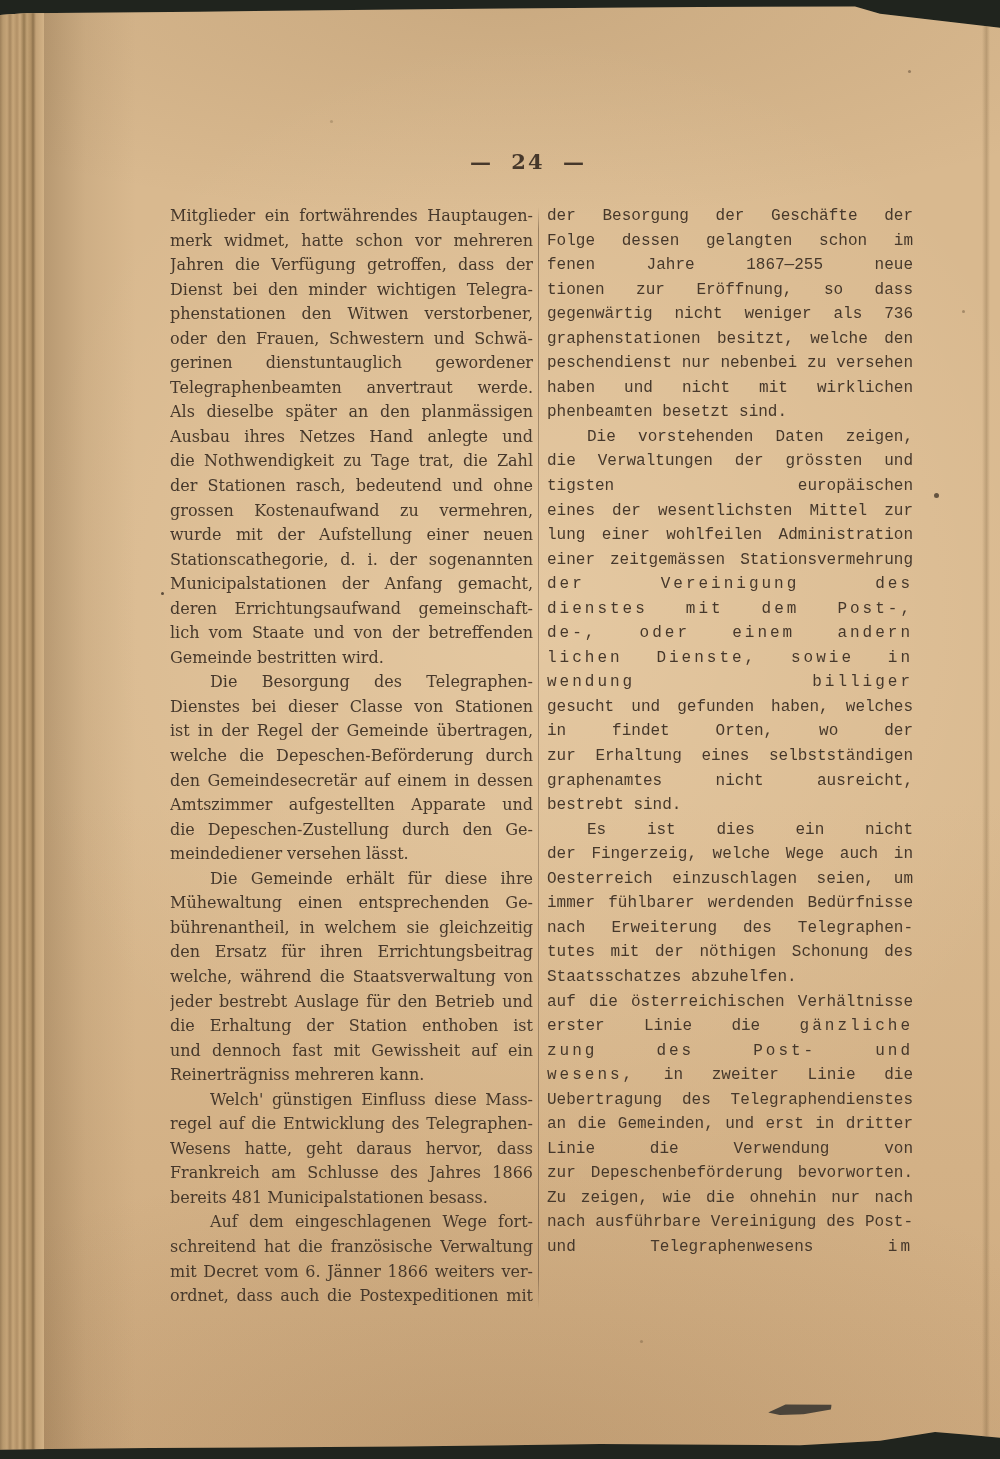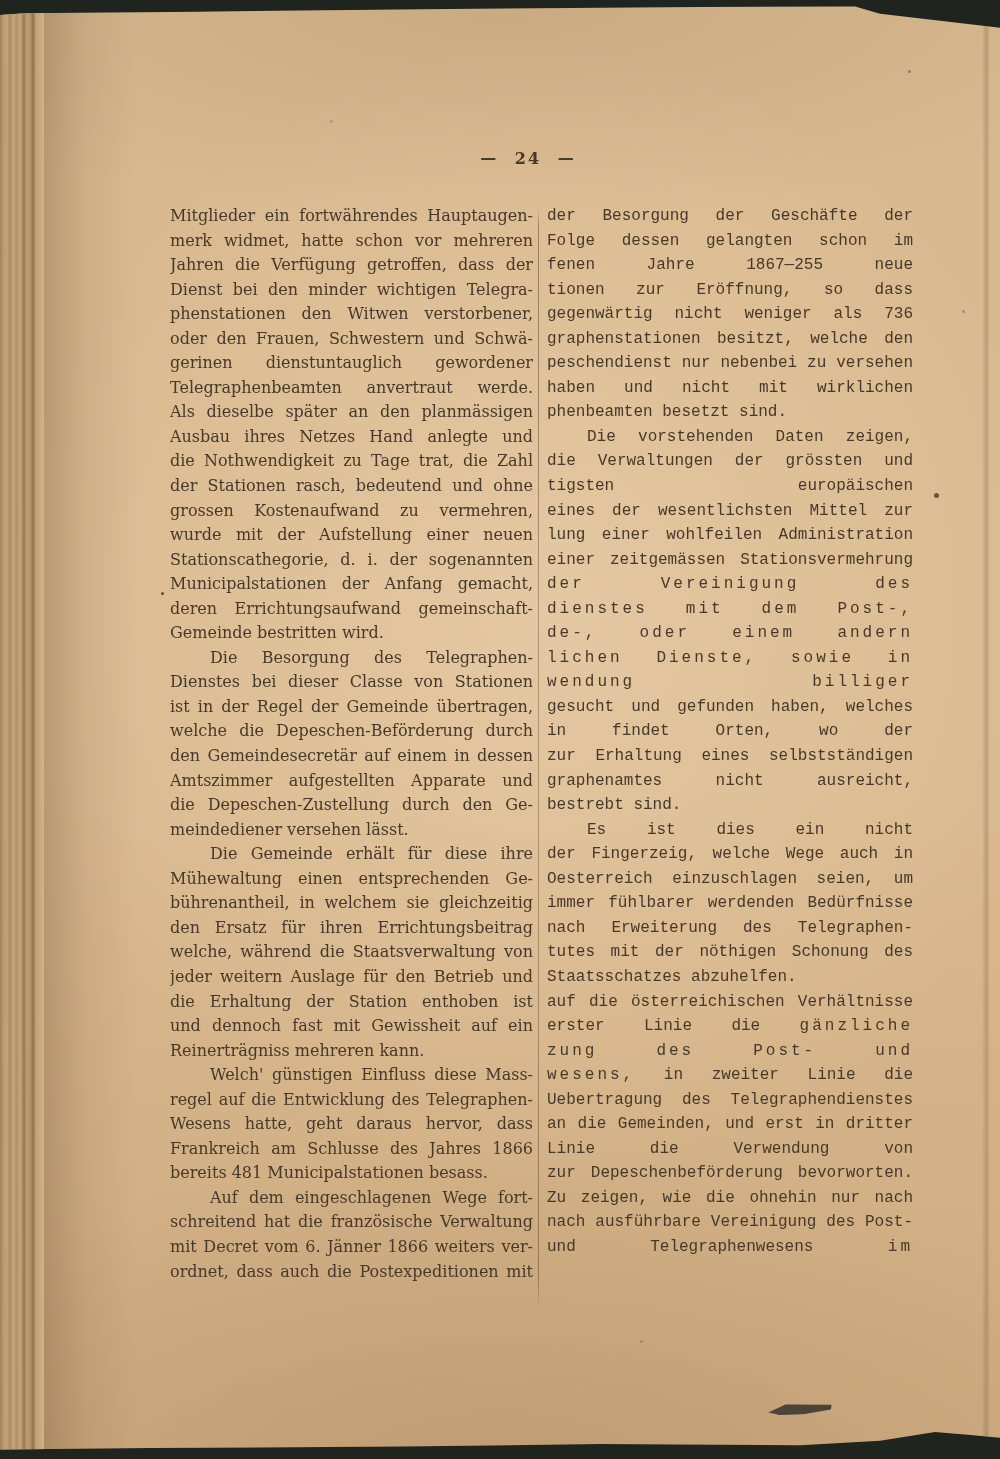--- a/index.html
+++ b/index.html
@@ -23,21 +23,21 @@
   }
   .binding{position:absolute;left:0;top:0;bottom:0;width:44px;opacity:.95;
     background:linear-gradient(90deg,#9b7e58 0,#b7986d 3px,#c4a377 7px,#a5865e 10px,
       #c6a578 13px,#b08f65 17px,#c9a87b 20px,#93774f 24px,#c0a073 27px,#ac8c61 31px,
       #8b6f4a 33px,#c2a176 36px,#d2b286 44px);}
   .gutter-shadow{position:absolute;left:44px;top:0;bottom:0;width:92px;
     background:linear-gradient(90deg,rgba(105,78,45,.30),rgba(105,78,45,.10) 45%,rgba(105,78,45,0));}
   .right-crease{position:absolute;right:10px;top:0;bottom:0;width:8px;
     background:linear-gradient(90deg,rgba(0,0,0,0),rgba(110,85,50,.28) 55%,rgba(0,0,0,0));}
   .page-number{position:absolute;left:170px;top:149px;width:716px;text-align:center;
-    font-size:16px;font-weight:bold;color:var(--ink);letter-spacing:2px;word-spacing:9px;}
+    font-size:21px;font-weight:bold;color:var(--ink);letter-spacing:2px;word-spacing:9px;}
   .col{position:absolute;top:204px;color:var(--ink);font-size:16px;}
   .col-left{left:170px;width:363px;}
   .col-right{left:547px;width:366px;font-family:Liberation Mono, monospace;}
   .line{height:24.55px;line-height:24.55px;text-align:justify;text-align-last:justify;
         overflow:hidden;white-space:normal;}
   .line.end{text-align-last:left;}
   .line.ind{text-indent:40px;}
   .sp{letter-spacing:3px;word-spacing:7px;}
   .divider{position:absolute;left:538px;top:207px;width:1px;height:1102px;
     background:linear-gradient(180deg,rgba(95,75,54,0),rgba(95,75,54,.55) 2%,
@@ -73,35 +73,36 @@
         <div class="line">Telegraphenbeamten anvertraut werde.</div>
         <div class="line">Als dieselbe später an den planmässigen</div>
         <div class="line">Ausbau ihres Netzes Hand anlegte und</div>
         <div class="line">die Nothwendigkeit zu Tage trat, die Zahl</div>
         <div class="line">der Stationen rasch, bedeutend und ohne</div>
         <div class="line">grossen Kostenaufwand zu vermehren,</div>
         <div class="line">wurde mit der Aufstellung einer neuen</div>
         <div class="line">Stationscathegorie, d. i. der sogenannten</div>
         <div class="line">Municipalstationen der Anfang gemacht,</div>
         <div class="line">deren Errichtungsaufwand gemeinschaft-</div>
+        <div class="line">lich vom Staate und von der betreffenden</div>
         <div class="line end">Gemeinde bestritten wird.</div>
         <div class="line ind">Die Besorgung des Telegraphen-</div>
         <div class="line">Dienstes bei dieser Classe von Stationen</div>
         <div class="line">ist in der Regel der Gemeinde übertragen,</div>
         <div class="line">welche die Depeschen-Beförderung durch</div>
         <div class="line">den Gemeindesecretär auf einem in dessen</div>
         <div class="line">Amtszimmer aufgestellten Apparate und</div>
         <div class="line">die Depeschen-Zustellung durch den Ge-</div>
         <div class="line end">meindediener versehen lässt.</div>
         <div class="line ind">Die Gemeinde erhält für diese ihre</div>
         <div class="line">Mühewaltung einen entsprechenden Ge-</div>
         <div class="line">bührenantheil, in welchem sie gleichzeitig</div>
         <div class="line">den Ersatz für ihren Errichtungsbeitrag</div>
         <div class="line">welche, während die Staatsverwaltung von</div>
-        <div class="line">jeder weitern Auslage für den Betrieb und</div>
+        <div class="line">jeder bestrebt Auslage für den Betrieb und</div>
         <div class="line">die Erhaltung der Station enthoben ist</div>
         <div class="line">und dennoch fast mit Gewissheit auf ein</div>
         <div class="line end">Reinerträgniss mehreren kann.</div>
         <div class="line ind">Welch' günstigen Einfluss diese Mass-</div>
         <div class="line">regel auf die Entwicklung des Telegraphen-</div>
         <div class="line">Wesens hatte, geht daraus hervor, dass</div>
         <div class="line">Frankreich am Schlusse des Jahres 1866</div>
         <div class="line end">bereits 481 Municipalstationen besass.</div>
         <div class="line ind">Auf dem eingeschlagenen Wege fort-</div>
         <div class="line">schreitend hat die französische Verwaltung</div>

